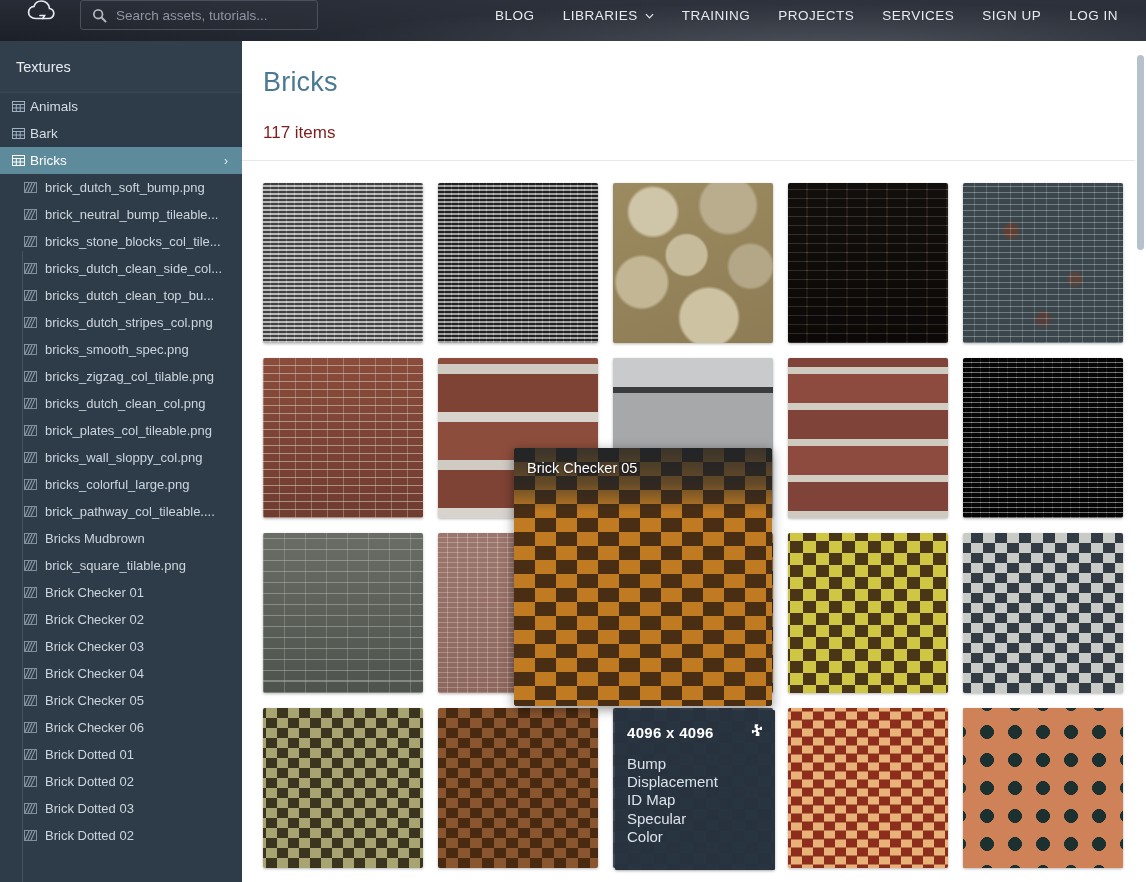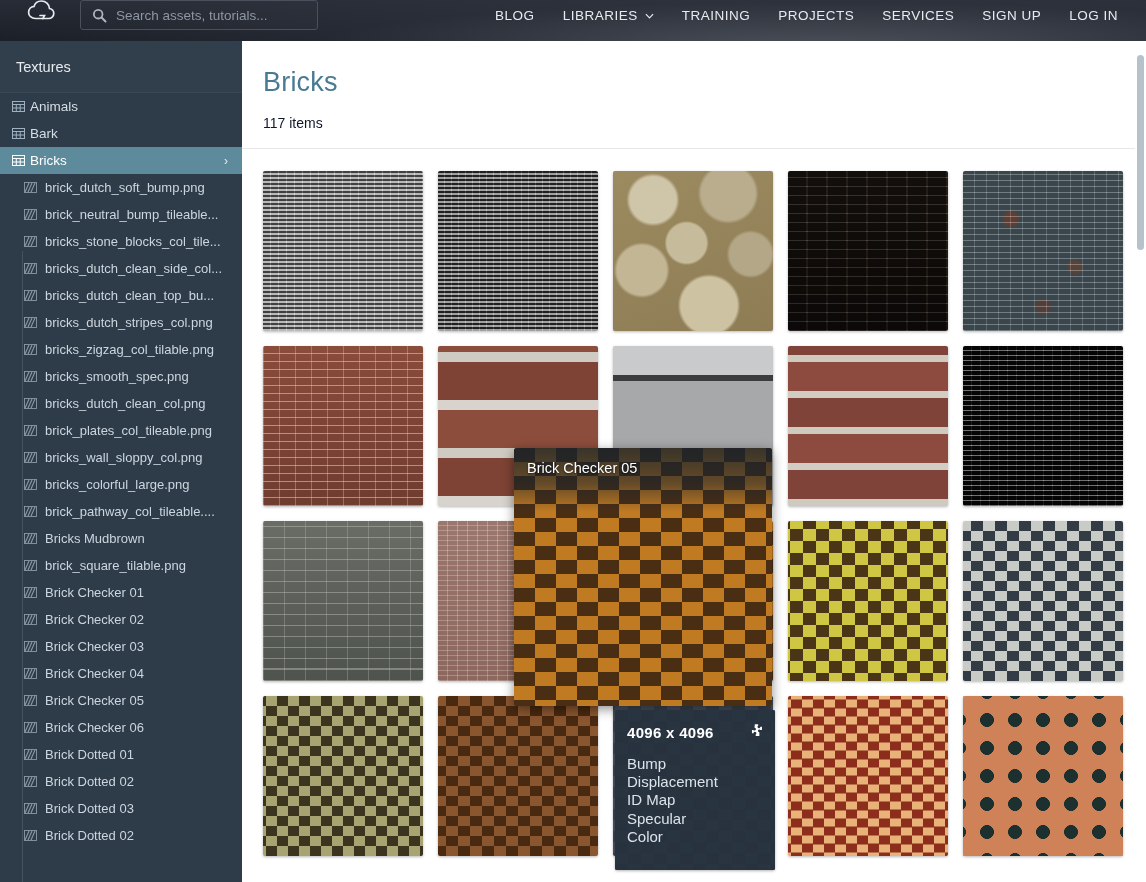--- a/index.html
+++ b/index.html
@@ -70,21 +70,21 @@
     background:#44525f;
   }
 
   
   #main{
     position:absolute; top:41px; left:242px; width:904px; height:841px;
     background:#ffffff; overflow:hidden;
   }
   #page-head{ padding:26px 0 0 21px; }
   #page-title{ font-size:27px; color:#4a7a93; font-weight:400; letter-spacing:0.2px; }
-  #item-count{ font-size:14px; color:#0f172a; margin-top:17px; }
+  #item-count{ font-size:17px; color:#7f1d1d; margin-top:25px; }
   #head-rule{ margin-top:17px; height:1px; background:#e6e8ea; width:904px; }
 
   #grid{
     position:relative; padding:22px 0 0 21px;
     display:flex; flex-wrap:wrap; gap:15px 15px; width:904px;
   }
   .thumb{
     width:160px; height:160px; border-radius:2px;
     box-shadow:0 1px 3px rgba(0,0,0,0.28);
     background-size:cover; background-position:center;
@@ -425,32 +425,32 @@
       </div>
       <div class="file-item">
         <span class="ficon">
           <svg width="13" height="11" viewBox="0 0 13 11">
             <rect x="0.5" y="0.5" width="12" height="10" fill="none" stroke="#8c9aa6" stroke-width="0.9"></rect>
             <line x1="1" y1="10" x2="5" y2="1" stroke="#8c9aa6" stroke-width="1.1"></line>
             <line x1="4" y1="10" x2="8" y2="1" stroke="#8c9aa6" stroke-width="1.1"></line>
             <line x1="7" y1="10" x2="11" y2="1" stroke="#8c9aa6" stroke-width="1.1"></line>
           </svg>
         </span>
+        <span>bricks_smooth_spec.png</span>
+      </div>
+      <div class="file-item">
+        <span class="ficon">
+          <svg width="13" height="11" viewBox="0 0 13 11">
+            <rect x="0.5" y="0.5" width="12" height="10" fill="none" stroke="#8c9aa6" stroke-width="0.9"></rect>
+            <line x1="1" y1="10" x2="5" y2="1" stroke="#8c9aa6" stroke-width="1.1"></line>
+            <line x1="4" y1="10" x2="8" y2="1" stroke="#8c9aa6" stroke-width="1.1"></line>
+            <line x1="7" y1="10" x2="11" y2="1" stroke="#8c9aa6" stroke-width="1.1"></line>
+          </svg>
+        </span>
         <span>bricks_zigzag_col_tilable.png</span>
-      </div>
-      <div class="file-item">
-        <span class="ficon">
-          <svg width="13" height="11" viewBox="0 0 13 11">
-            <rect x="0.5" y="0.5" width="12" height="10" fill="none" stroke="#8c9aa6" stroke-width="0.9"></rect>
-            <line x1="1" y1="10" x2="5" y2="1" stroke="#8c9aa6" stroke-width="1.1"></line>
-            <line x1="4" y1="10" x2="8" y2="1" stroke="#8c9aa6" stroke-width="1.1"></line>
-            <line x1="7" y1="10" x2="11" y2="1" stroke="#8c9aa6" stroke-width="1.1"></line>
-          </svg>
-        </span>
-        <span>bricks_smooth_spec.png</span>
       </div>
       <div class="file-item">
         <span class="ficon">
           <svg width="13" height="11" viewBox="0 0 13 11">
             <rect x="0.5" y="0.5" width="12" height="10" fill="none" stroke="#8c9aa6" stroke-width="0.9"></rect>
             <line x1="1" y1="10" x2="5" y2="1" stroke="#8c9aa6" stroke-width="1.1"></line>
             <line x1="4" y1="10" x2="8" y2="1" stroke="#8c9aa6" stroke-width="1.1"></line>
             <line x1="7" y1="10" x2="11" y2="1" stroke="#8c9aa6" stroke-width="1.1"></line>
           </svg>
         </span>

